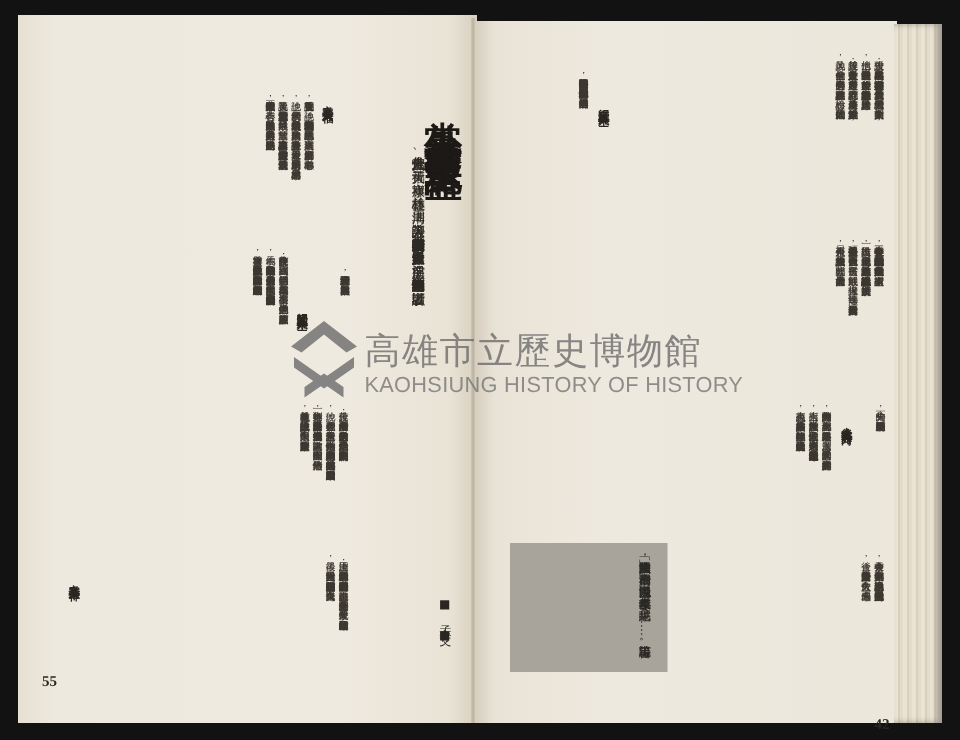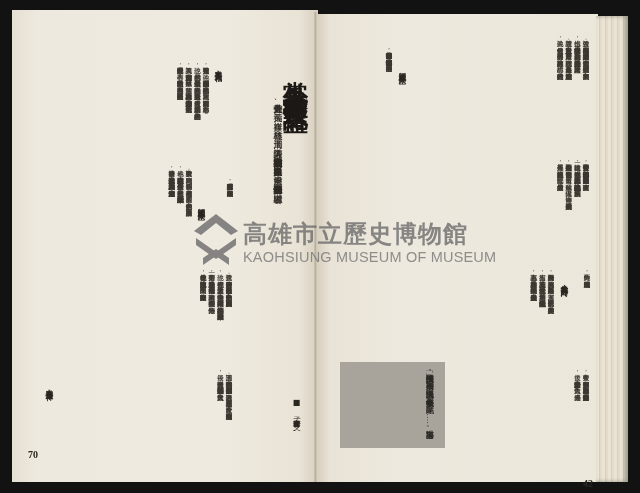--- a/index.html
+++ b/index.html
@@ -17,21 +17,21 @@
   .vt p{margin:0;text-indent:1em;}
   .title{position:absolute;writing-mode:vertical-rl;font-family:"DejaVu Serif",serif;font-weight:bold;font-size:25px;letter-spacing:3px;color:#1c1916;line-height:28px;}
   .intro{font-size:9px;line-height:11.6px;color:#2e2a25;}
   .heading{position:absolute;writing-mode:vertical-rl;font-size:7.5px;font-weight:bold;color:#2a2621;letter-spacing:1px;}
   .byline{position:absolute;writing-mode:vertical-rl;font-size:8px;color:#2a2621;letter-spacing:3px;}
   .pagenum{position:absolute;font-family:"Liberation Serif",serif;font-weight:bold;font-size:10px;color:#2a2621;}
   #quote-box{position:absolute;left:340px;top:362px;width:105px;height:86px;background:#a9a49b;}
   #quote-box .qt{position:absolute;left:8px;top:6px;width:88px;height:74px;writing-mode:vertical-rl;font-size:8px;line-height:13px;color:#2b2925;overflow:hidden;}
   #watermark{position:absolute;left:192px;top:212px;width:260px;height:60px;z-index:5;pointer-events:none;}
   #wm-logo{position:absolute;left:0;top:0;width:48px;height:58px;opacity:.82;}
-  #wm-zh{position:absolute;left:51px;top:6px;font-size:24px;font-weight:bold;letter-spacing:1px;color:rgba(105,105,105,.78);font-family:"DejaVu Sans",sans-serif;white-space:nowrap;}
+  #wm-zh{position:absolute;left:51px;top:6px;font-size:24px;font-weight:normal;letter-spacing:1px;color:rgba(105,105,105,.78);font-family:"DejaVu Sans",sans-serif;white-space:nowrap;}
   #wm-en{position:absolute;left:51px;top:37px;font-size:14.5px;color:rgba(115,115,115,.78);font-family:"Liberation Sans",sans-serif;white-space:nowrap;letter-spacing:.2px;}
 </style>
 </head>
 <body>
 
 <div id="left-page" class="page"></div>
 <div id="right-page" class="page"></div>
 <div id="page-edge" class="page"></div>
 <div id="gutter" class="page"></div>
 
@@ -62,21 +62,21 @@
   <p>茶會進行到一半，會場外面又湧進了許多民眾，把整個會場擠得水洩不通，大家站著聽講，卻沒有一個人離開，情緒十分熱烈。</p>
   <p>林義雄也上台發言，他說法律應該保障人民，而不是限制人民，希望大家共同來監督政府。</p>
 </div>
 
 <div class="vt" style="left:58px;top:362px;width:175px;height:95px;">
   <p>周清玉說：我們婦女也要關心政治，因為政治與每一個人的生活都有密切的關係。許榮淑也表示，黨外人士之間要互相支持，不要彼此攻擊，這樣才能得到民眾的信賴。</p>
   <p>最後，與會人士一起高呼口號，茶會在熱烈的掌聲中圓滿結束，民眾久久不肯散去。</p>
 </div>
 <div class="heading" style="left:44px;top:383px;width:10px;height:50px;">立委黃華祥！</div>
 
-<div class="pagenum" style="left:28px;top:449px;">70</div>
+<div class="pagenum" style="left:28px;top:449px;">55</div>
 
 <div class="vt" style="left:410px;top:28px;width:180px;height:118px;">
   <p>張俊宏說：高雄的民眾最有正義感，過去黨外在高雄一直得到大家的支持，這是我們最大的力量。我們要繼續努力，不辜負大家的期望。</p>
   <p>他指出，過去的選舉常有不公平的現象，希望政府能夠改善，讓黨外人士能夠公平參與競選，這才是民主的真諦。</p>
   <p>黃煌雄說：黨外人士並不是反對政府，而是希望政府更好。我們批評政府，是為了使政府進步，這一點希望大家能夠了解。</p>
   <p>他又說，一個健全的社會，必須有不同的聲音，政府應該容納批評，虛心檢討，才能得到人民的信任。</p>
 </div>
 <div class="heading" style="left:397px;top:66px;width:10px;height:48px;">歸來黨外人士</div>
 <div class="vt" style="left:333px;top:40px;width:60px;height:106px;">
   <p>接著由幾位剛從海外歸來的黨外人士發言，他們報告了海外同胞關心台灣民主發展的情形，博得全場熱烈的掌聲。</p>
@@ -110,14 +110,14 @@
 
 <div class="pagenum" style="left:583px;top:450px;margin-top:28px;">42</div>
 
 <div id="watermark">
   <svg id="wm-logo" viewBox="0 0 48 58">
     <polygon points="24,2 46,19 39,23 24,11 9,23 2,19" fill="#6e6e6e"></polygon>
     <polygon points="4,26 24,40 44,26 44,33 24,47 4,33" fill="#6e6e6e"></polygon>
     <polygon points="11,46 24,37 37,46 37,53 24,44 11,53" fill="#6e6e6e"></polygon>
   </svg>
   <div id="wm-zh">高雄市立歷史博物館</div>
-  <div id="wm-en">KAOHSIUNG MUSEUM OF MUSEUM</div>
+  <div id="wm-en">KAOHSIUNG HISTORY OF HISTORY</div>
 </div>
 
 </body></html>

